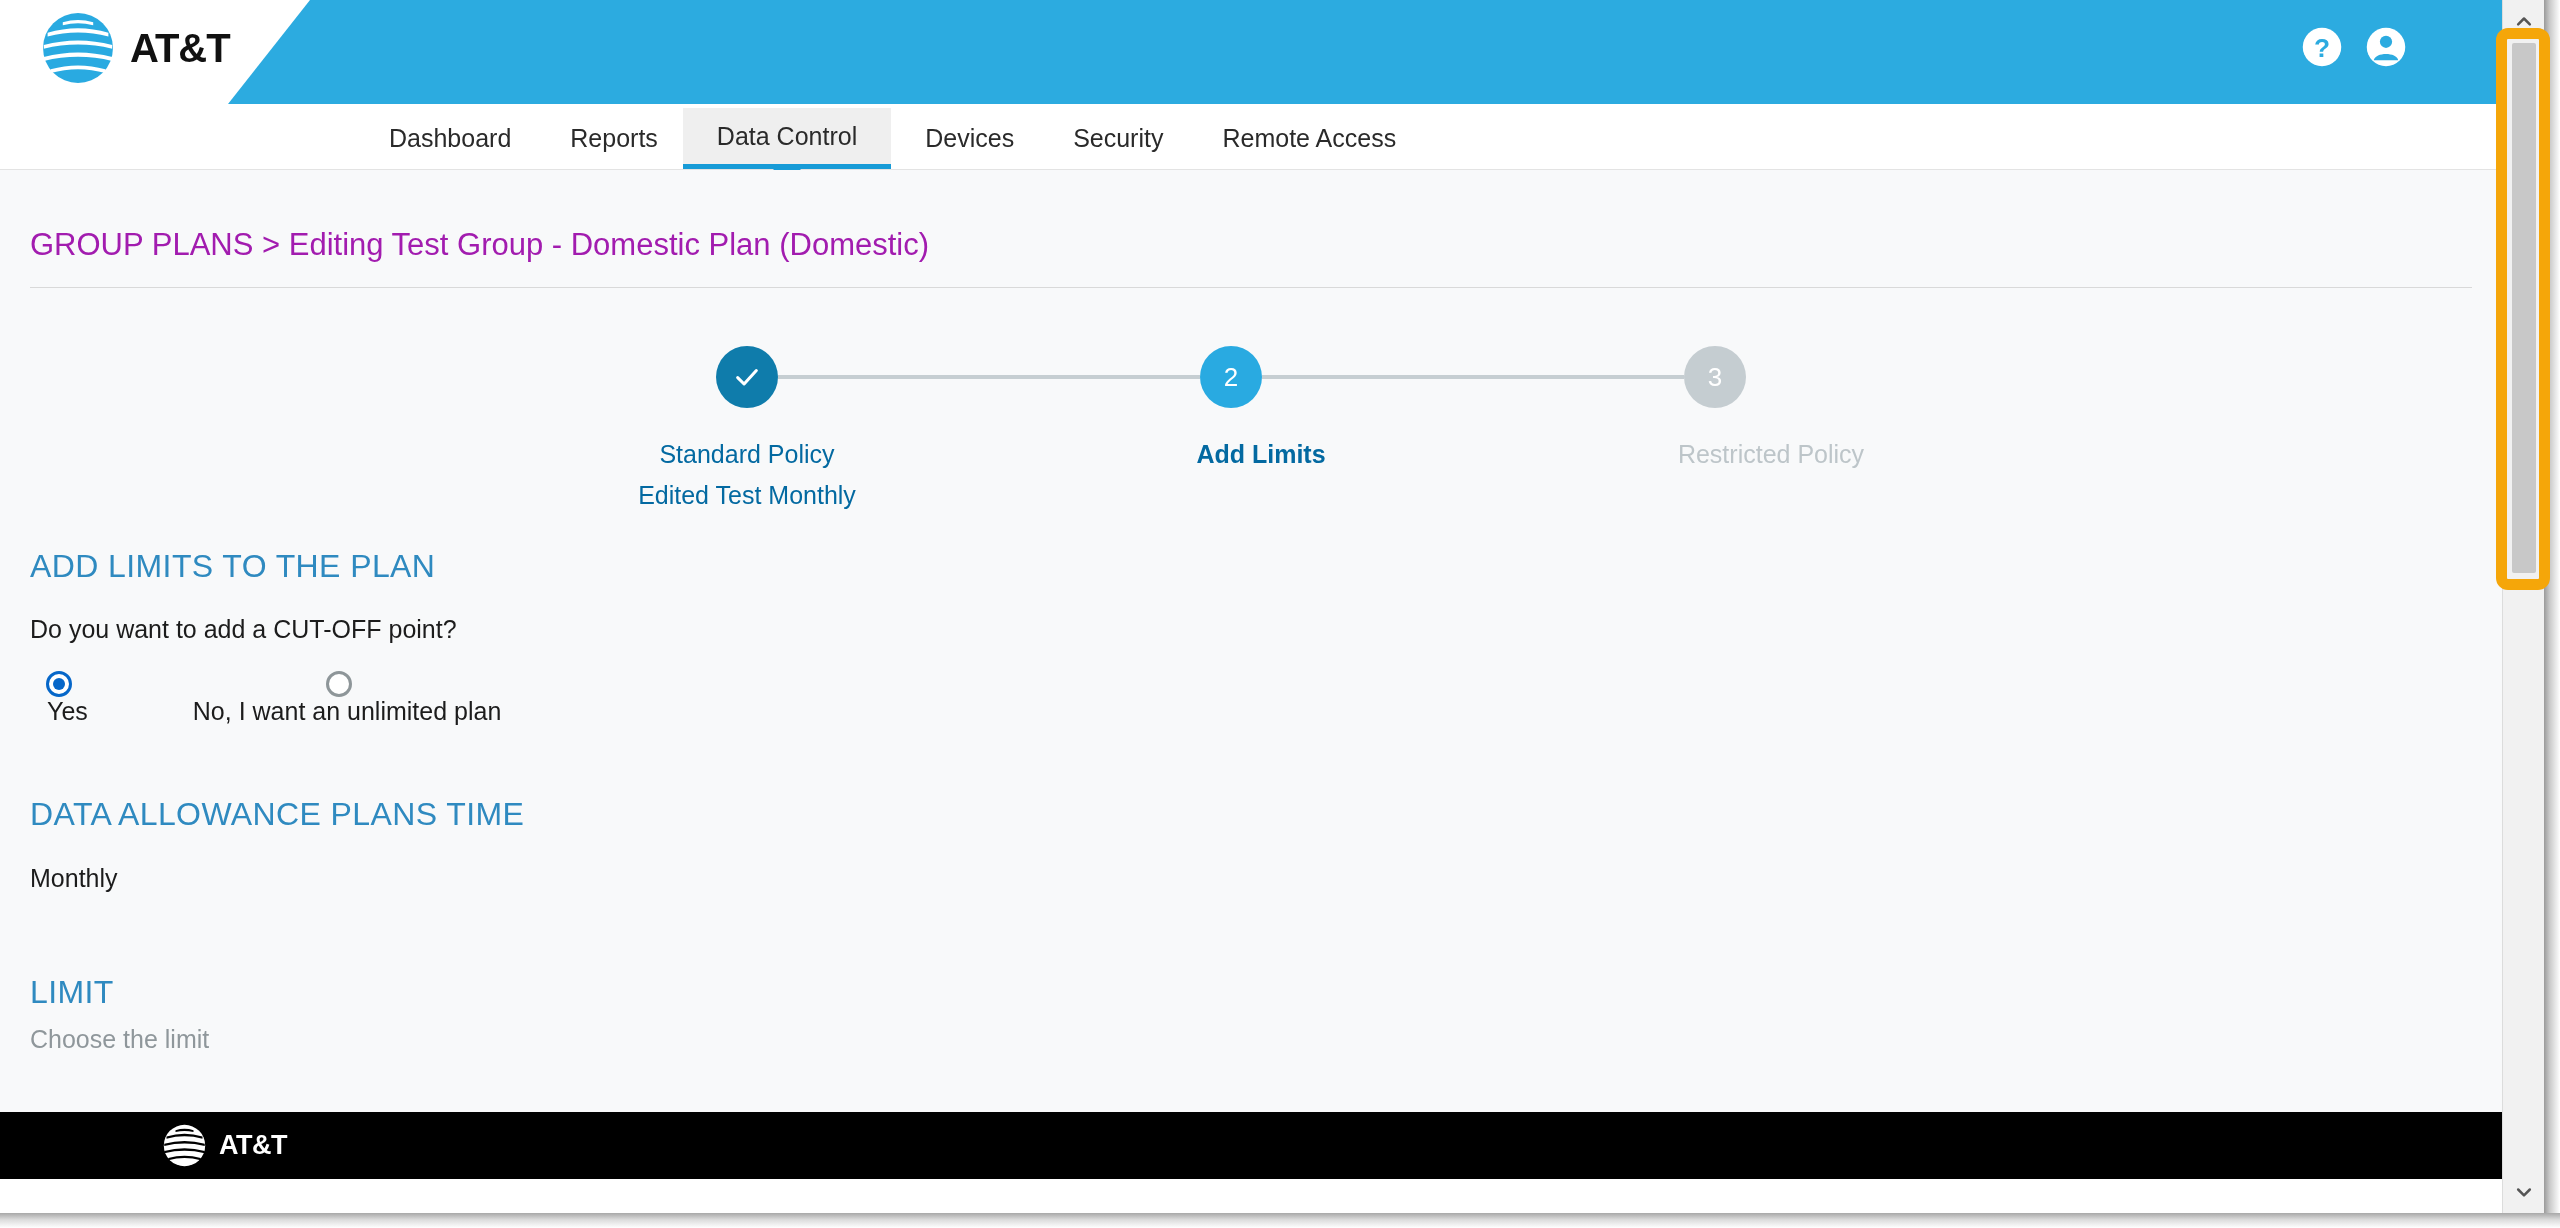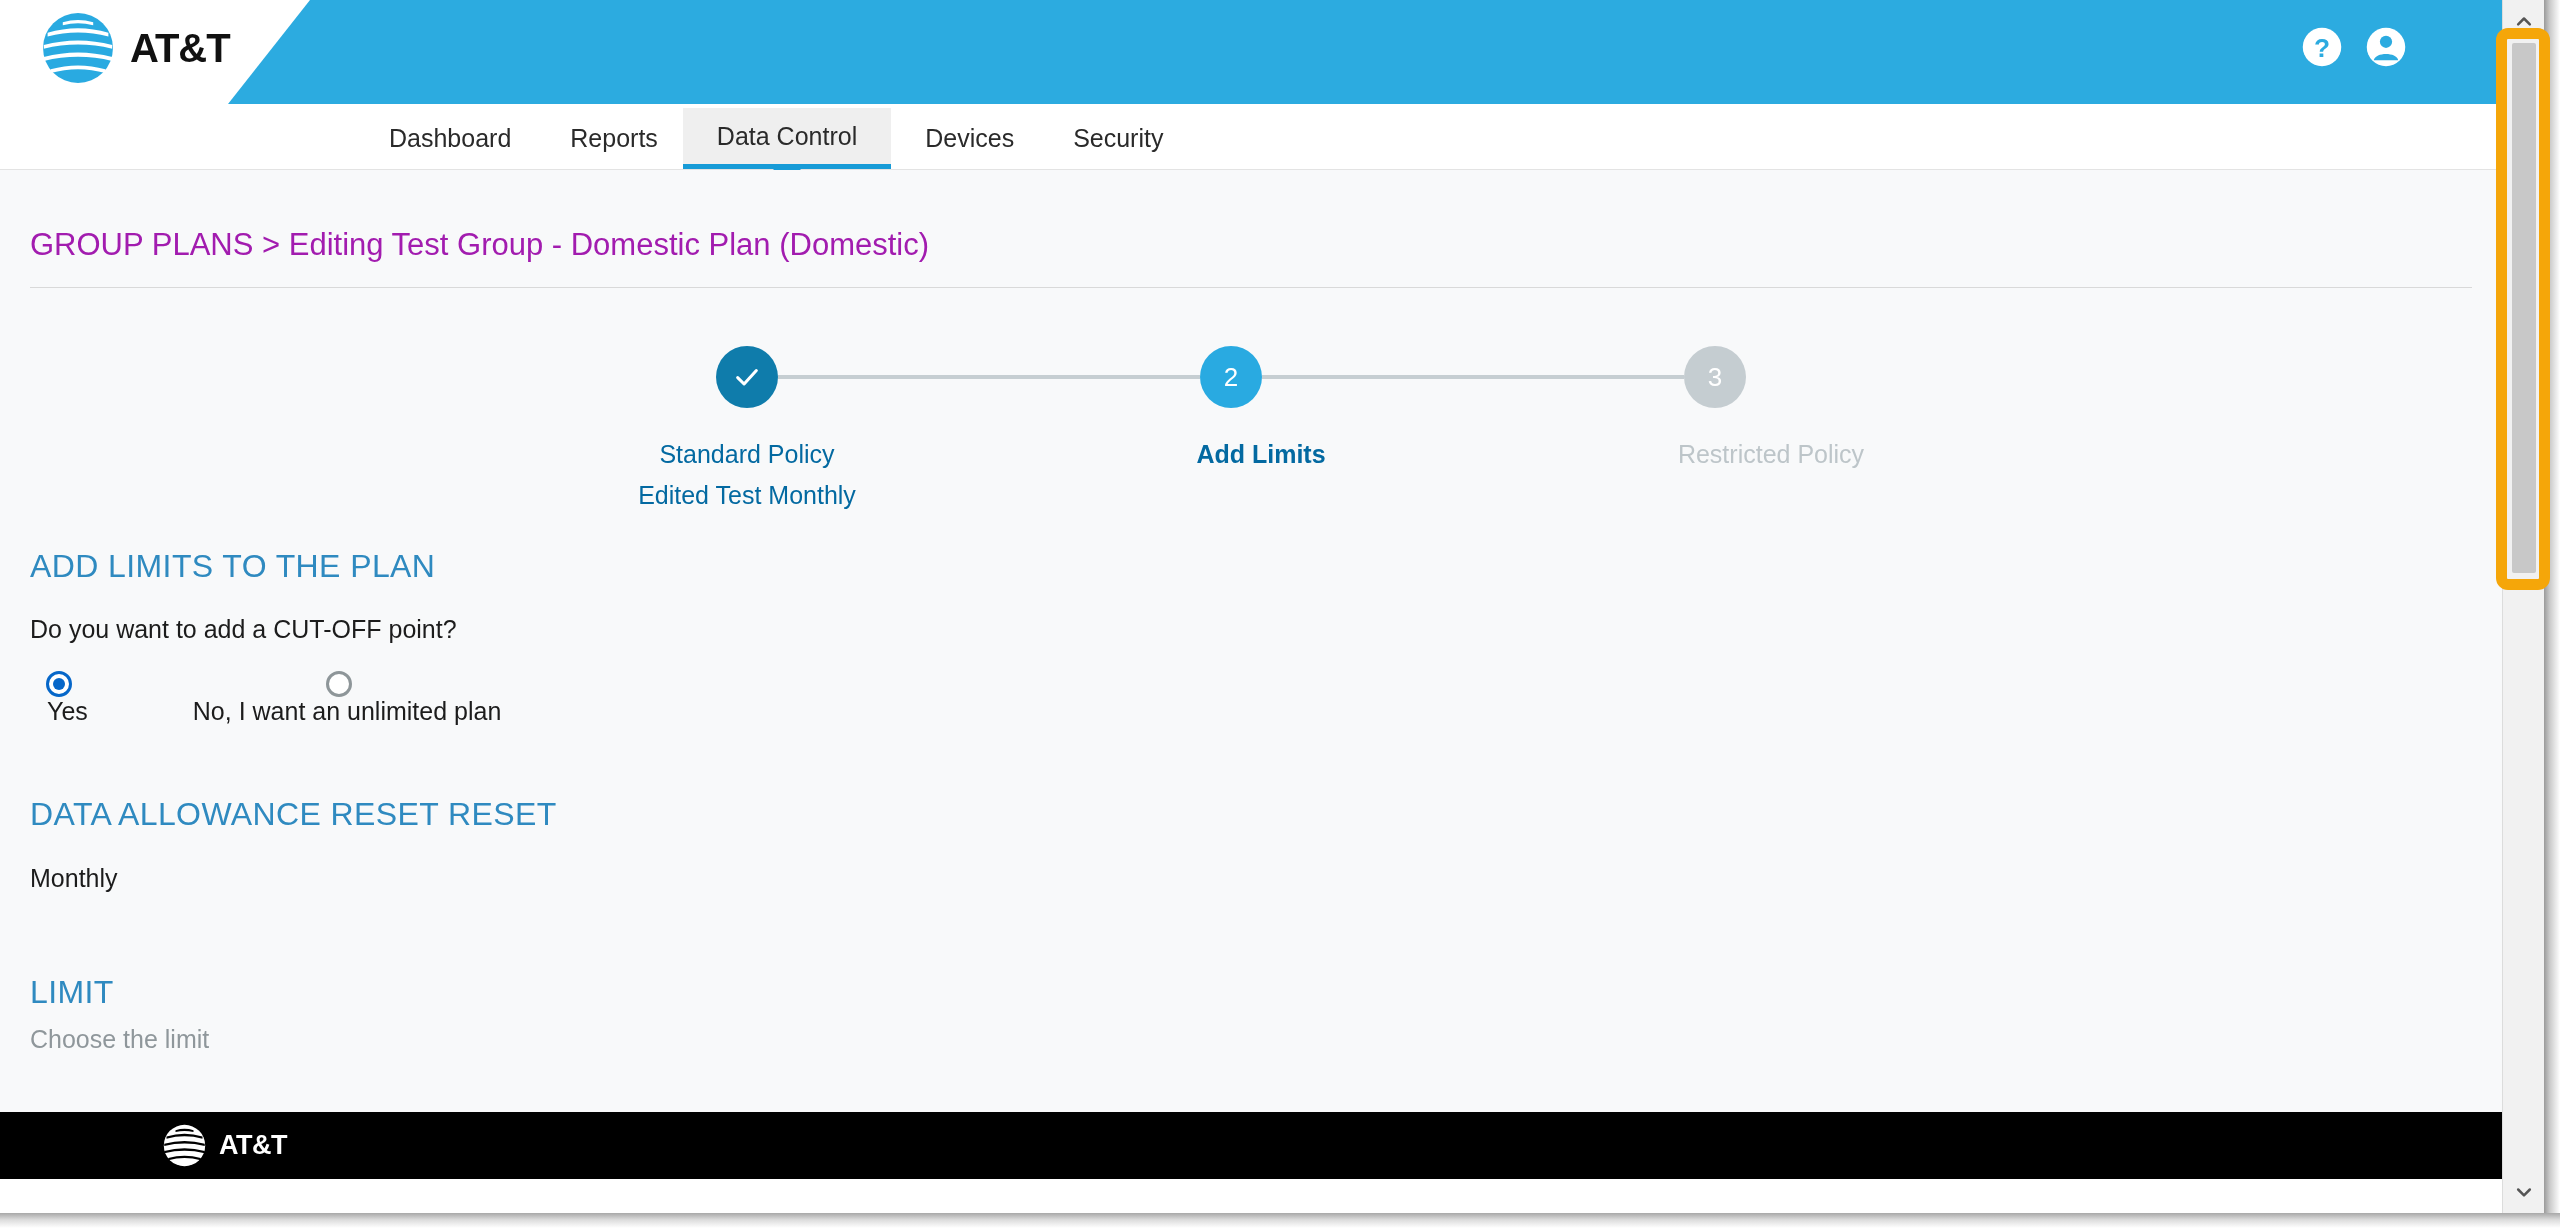--- a/index.html
+++ b/index.html
@@ -384,20 +384,23 @@
         <span>Reports</span>
       </div>
       <div class="nav-item active">
         <span>Data Control</span>
       </div>
       <div class="nav-item">
         <span>Devices</span>
       </div>
       <div class="nav-item spacer">
         <span>Security</span>
+      </div>
+      <div class="nav-item">
+        <span>Remote Access</span>
       </div>
     </div>
 
     <div class="content">
 
       <div class="page-title">GROUP PLANS &gt; Editing Test Group - Domestic Plan (Domestic)</div>
       <div class="title-rule"></div>
 
       <div class="stepper">
         <div class="step-track">
@@ -440,21 +443,21 @@
           <label class="radio-opt">
             <span class="radio-mark checked"></span>
             <span class="radio-label">Yes</span>
           </label>
           <label class="radio-opt second">
             <span class="radio-mark"></span>
             <span class="radio-label">No, I want an unlimited plan</span>
           </label>
         </div>
 
-        <div class="section-head sh-2">DATA ALLOWANCE RESET RESET</div>
+        <div class="section-head sh-2">DATA ALLOWANCE PLANS TIME</div>
         <div class="value-text">Monthly</div>
 
         <div class="section-head sh-3">LIMIT</div>
         <div class="hint-text">Choose the limit</div>
 
       </div>
     </div>
 
     <div class="footer">
       <div class="footer-logo">

